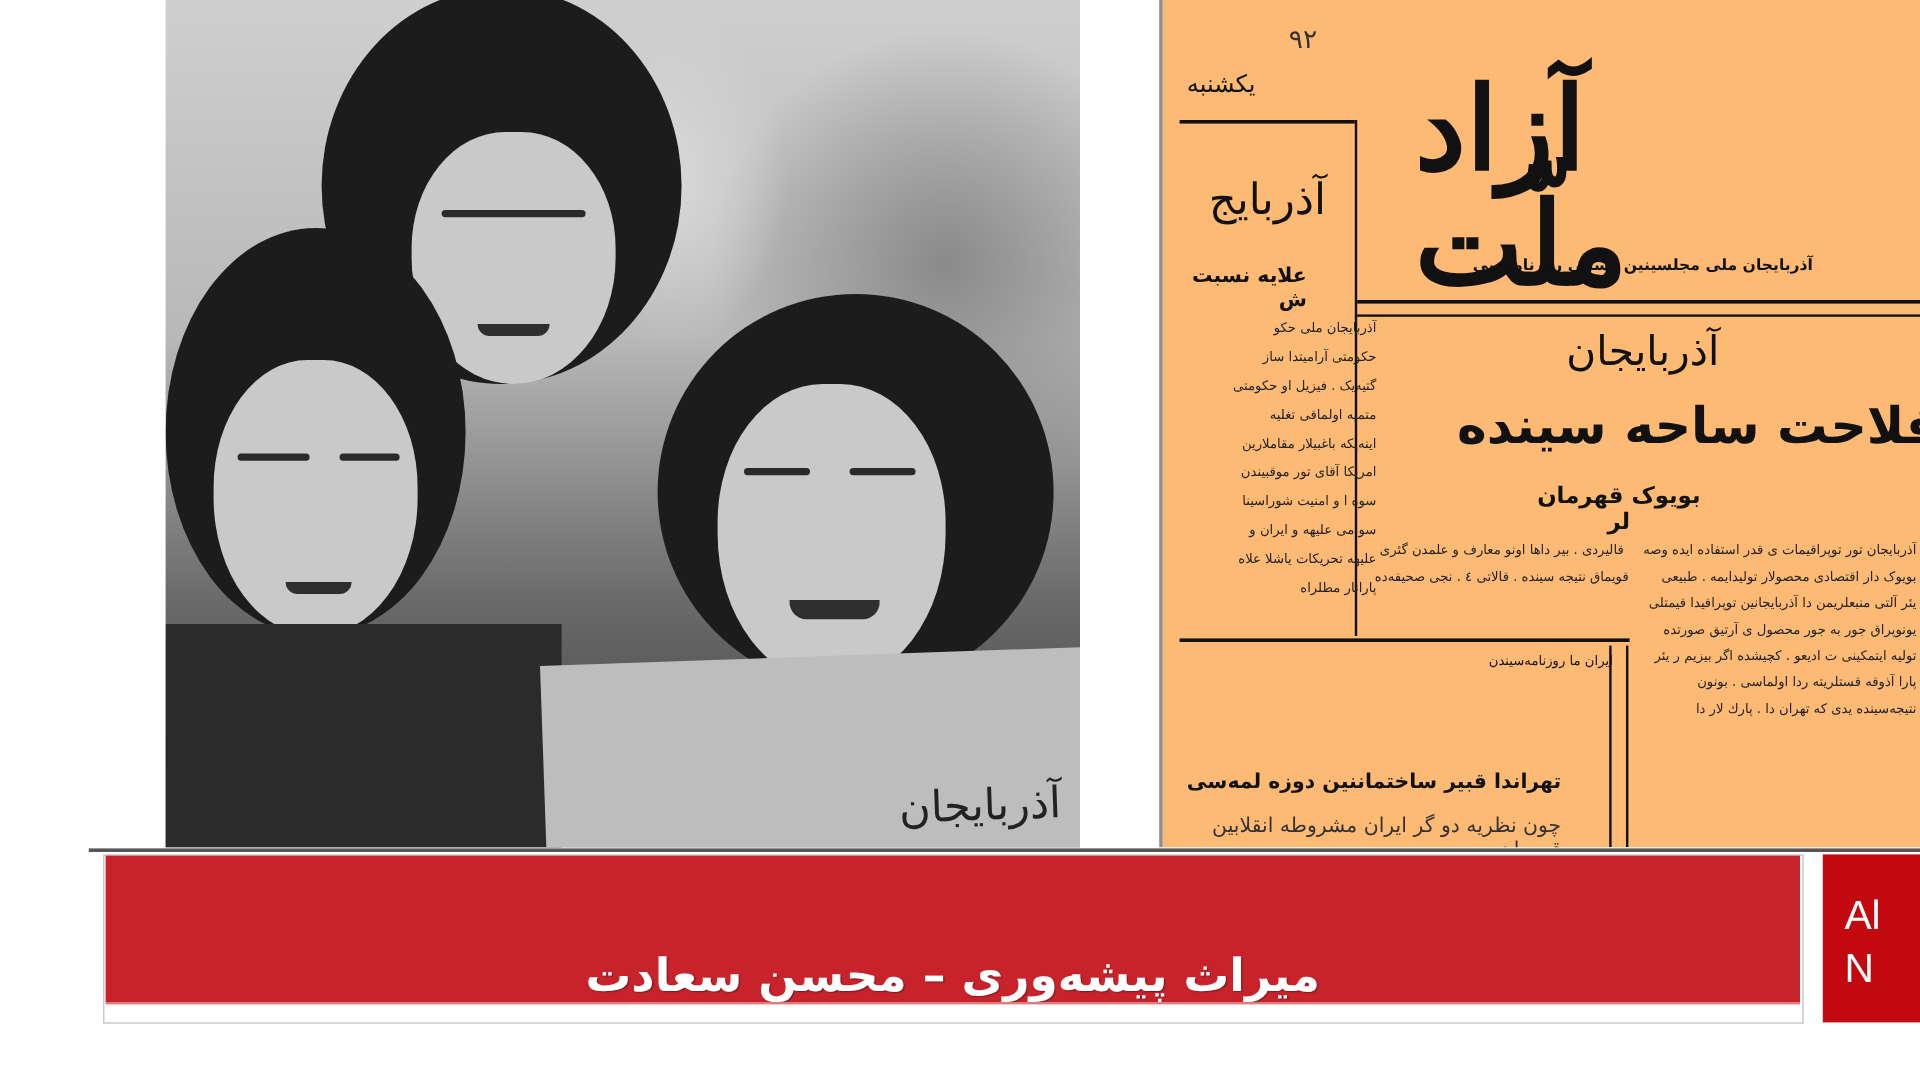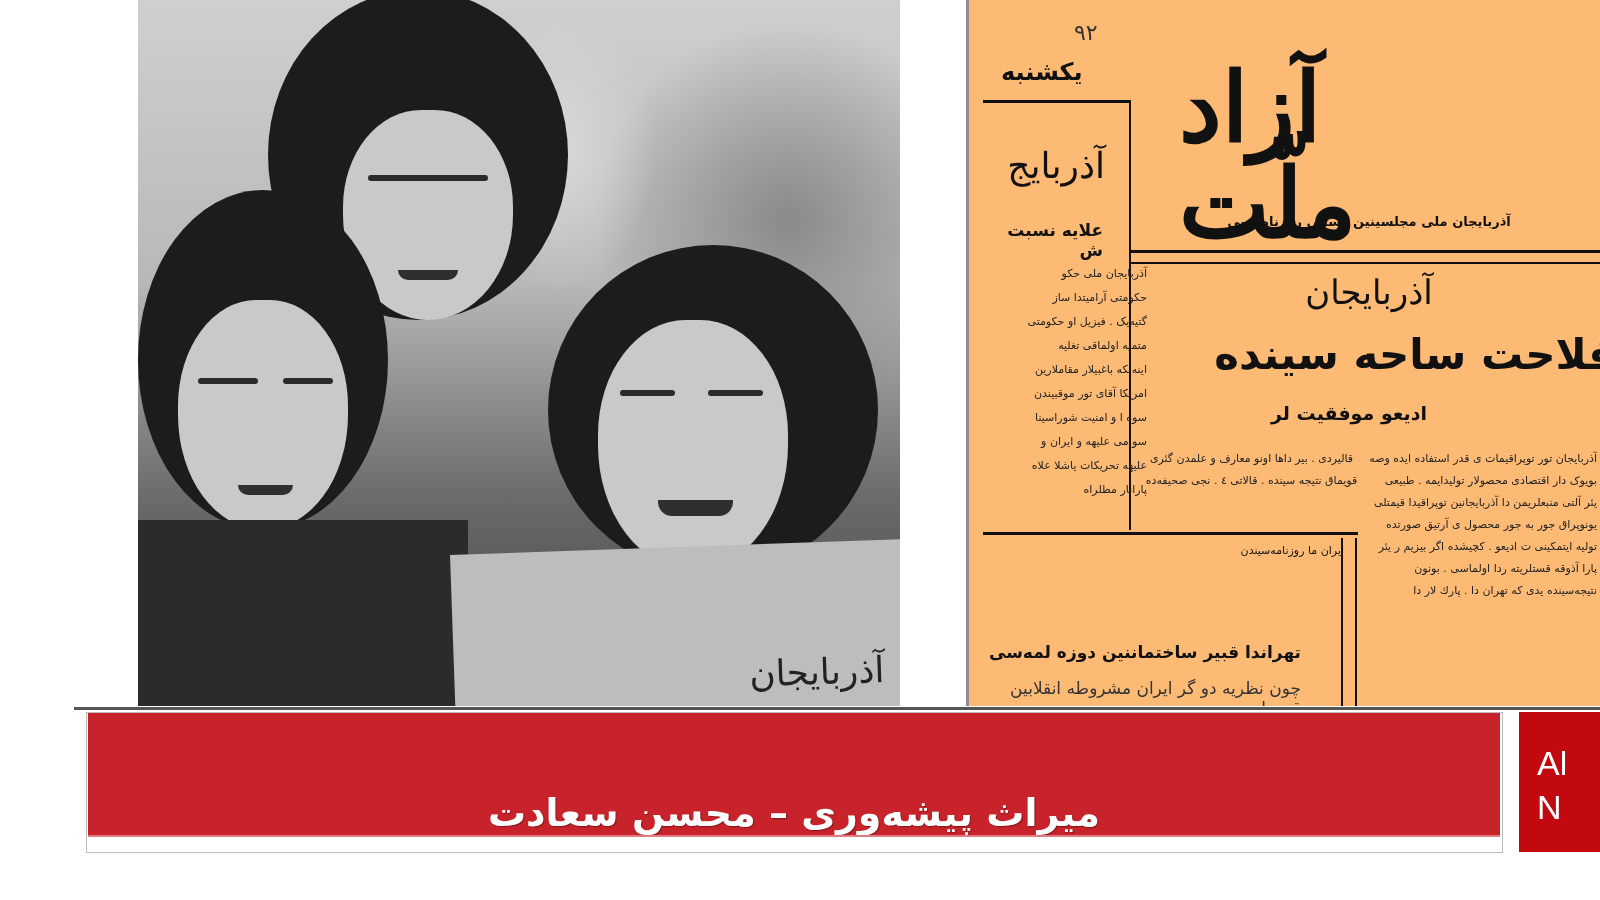--- a/index.html
+++ b/index.html
@@ -36,24 +36,24 @@
   }
   
   .news { position:absolute; left:969px; top:0; width:631px; height:706px; background:#fdba74; color:#111; overflow:hidden; }
   .news * { box-sizing:border-box; }
   .masthead {
     position:absolute; left:210px; top:60px; width:340px; text-align:left;
     font-family:"DejaVu Serif", serif; font-size:96px; line-height:1; direction:rtl;font-weight:bold;
   }
   .masthead-sub { position:absolute; left:230px; top:214px; width:340px; text-align:center; font-size:13px; font-weight:bold; direction:rtl; }
   .page-no { position:absolute; left:105px; top:20px; font-family:"DejaVu Serif", serif; font-size:22px; color:#333; }
-  .day { position:absolute; left:32px; top:58px; font-size:24px; font-weight:bold; direction:rtl; }
+  .day { position:absolute; left:20px; top:58px; font-size:20px; font-weight:normal; direction:rtl; }
   .rule { position:absolute; background:#111; }
   .side-title { position:absolute; left:16px; top:145px; width:120px; font-family:"DejaVu Serif", serif; font-size:36px; direction:rtl; text-align:right; }
-  .side-sub { position:absolute; left:14px; top:220px; width:120px; font-size:17px; font-weight:bold; direction:rtl; text-align:right; }
+  .side-sub { position:absolute; left:0; top:220px; width:120px; font-size:17px; font-weight:bold; direction:rtl; text-align:right; }
   .side-body { position:absolute; left:14px; top:262px; width:120px; font-size:11px; line-height:24px; direction:rtl; text-align:right; color:#222;margin-left:44px; }
   .head1 { position:absolute; left:300px; top:272px; width:200px; text-align:center; font-family:"DejaVu Serif", serif; font-size:34px; direction:rtl; }
   .head2 { position:absolute; left:206px; top:330px; width:440px; text-align:right; font-size:42px; font-weight:bold; direction:rtl; white-space:nowrap; }
   .head3 { position:absolute; left:300px; top:402px; width:160px; text-align:center; font-size:19px; font-weight:bold; direction:rtl; }
   .col-text { position:absolute; font-size:11px; line-height:22px; direction:rtl; text-align:right; color:#222; }
   .sub-kicker { position:absolute; left:215px; top:544px; width:160px; font-size:11px; direction:rtl; text-align:right; }
   .head4 { position:absolute; left:12px; top:582px; width:310px; text-align:right; font-family:"DejaVu Serif", serif; font-size:32px; direction:rtl; }
   .head5 { position:absolute; left:12px; top:642px; width:320px; text-align:right; font-size:17px; font-weight:bold; direction:rtl; }
   .lede { position:absolute; left:12px; top:678px; width:320px; text-align:right; font-size:17px; direction:rtl; color:#333; }
   
@@ -121,21 +121,21 @@
   <div class="masthead-sub">آذربایجان ملی مجلسینین رسمی روزنامه‌سی</div>
   <div class="rule" style="left:162px;top:250px;width:469px;height:3px;"></div>
   <div class="rule" style="left:162px;top:262px;width:469px;height:2px;"></div>
 
   <div class="side-title">آذربایج</div>
   <div class="side-sub">علایه نسبت ش</div>
   <div class="side-body">آذربایجان ملی حکو حکومتی آرامیتدا ساز گتیه‌یک . فیزیل او حکومتی متمیه اولماقی تغلیه اینه‌یکه باغبیلار مقاملارین امریکا آقای تور موقبیندن سوه ا و امنیت شورا‌سینا سو می علیهه و ایران و علیهه تحریکات یاشلا علاه پارانار مطلراه</div>
 
   <div class="head1">آذربایجان</div>
   <div class="head2">فلاحت ساحه سینده</div>
-  <div class="head3">ادیعو موفقیت لر</div>
+  <div class="head3">بویوک قهرمان لر</div>
 
   <div class="col-text" style="left:400px;top:448px;width:228px;height:258px;overflow:hidden;">آذربایجان تور توپراقیمات ی قدر استفاده ایده وصه بویوک دار اقتصادی محصولار تولیدایمه . طبیعی یئر آلتی منبعلریمن دا آذربایجانین توپراقیدا قیمتلی یونوپراق جور به جور محصول ی آرتیق صورتده تولیه ایتمکینی ت ادیعو . کچیشده اگر بیزیم ر یئر پارا آذوقه قستلریته‌ ردا اولماسی . بونون نتیجه‌سینده یدی که تهران دا . پارك لار دا</div>
   <div class="col-text" style="left:170px;top:448px;width:225px;height:80px;overflow:hidden;text-align:center;">قالیردی . بیر داها اونو معارف و علمدن گئری قویماق نتیجه سینده . قالاتی ٤ . نجی صحیفه‌ده</div>
 
   <div class="rule" style="left:14px;top:532px;width:375px;height:3px;"></div>
   <div class="rule" style="left:372px;top:538px;width:2px;height:168px;"></div>
   <div class="rule" style="left:386px;top:538px;width:2px;height:168px;"></div>
 
   <div class="sub-kicker">ایران ما روزنامه‌سیندن</div>
   <div class="head5">تهراندا قبیر ساختماننین دوزه لمه‌سی</div>

